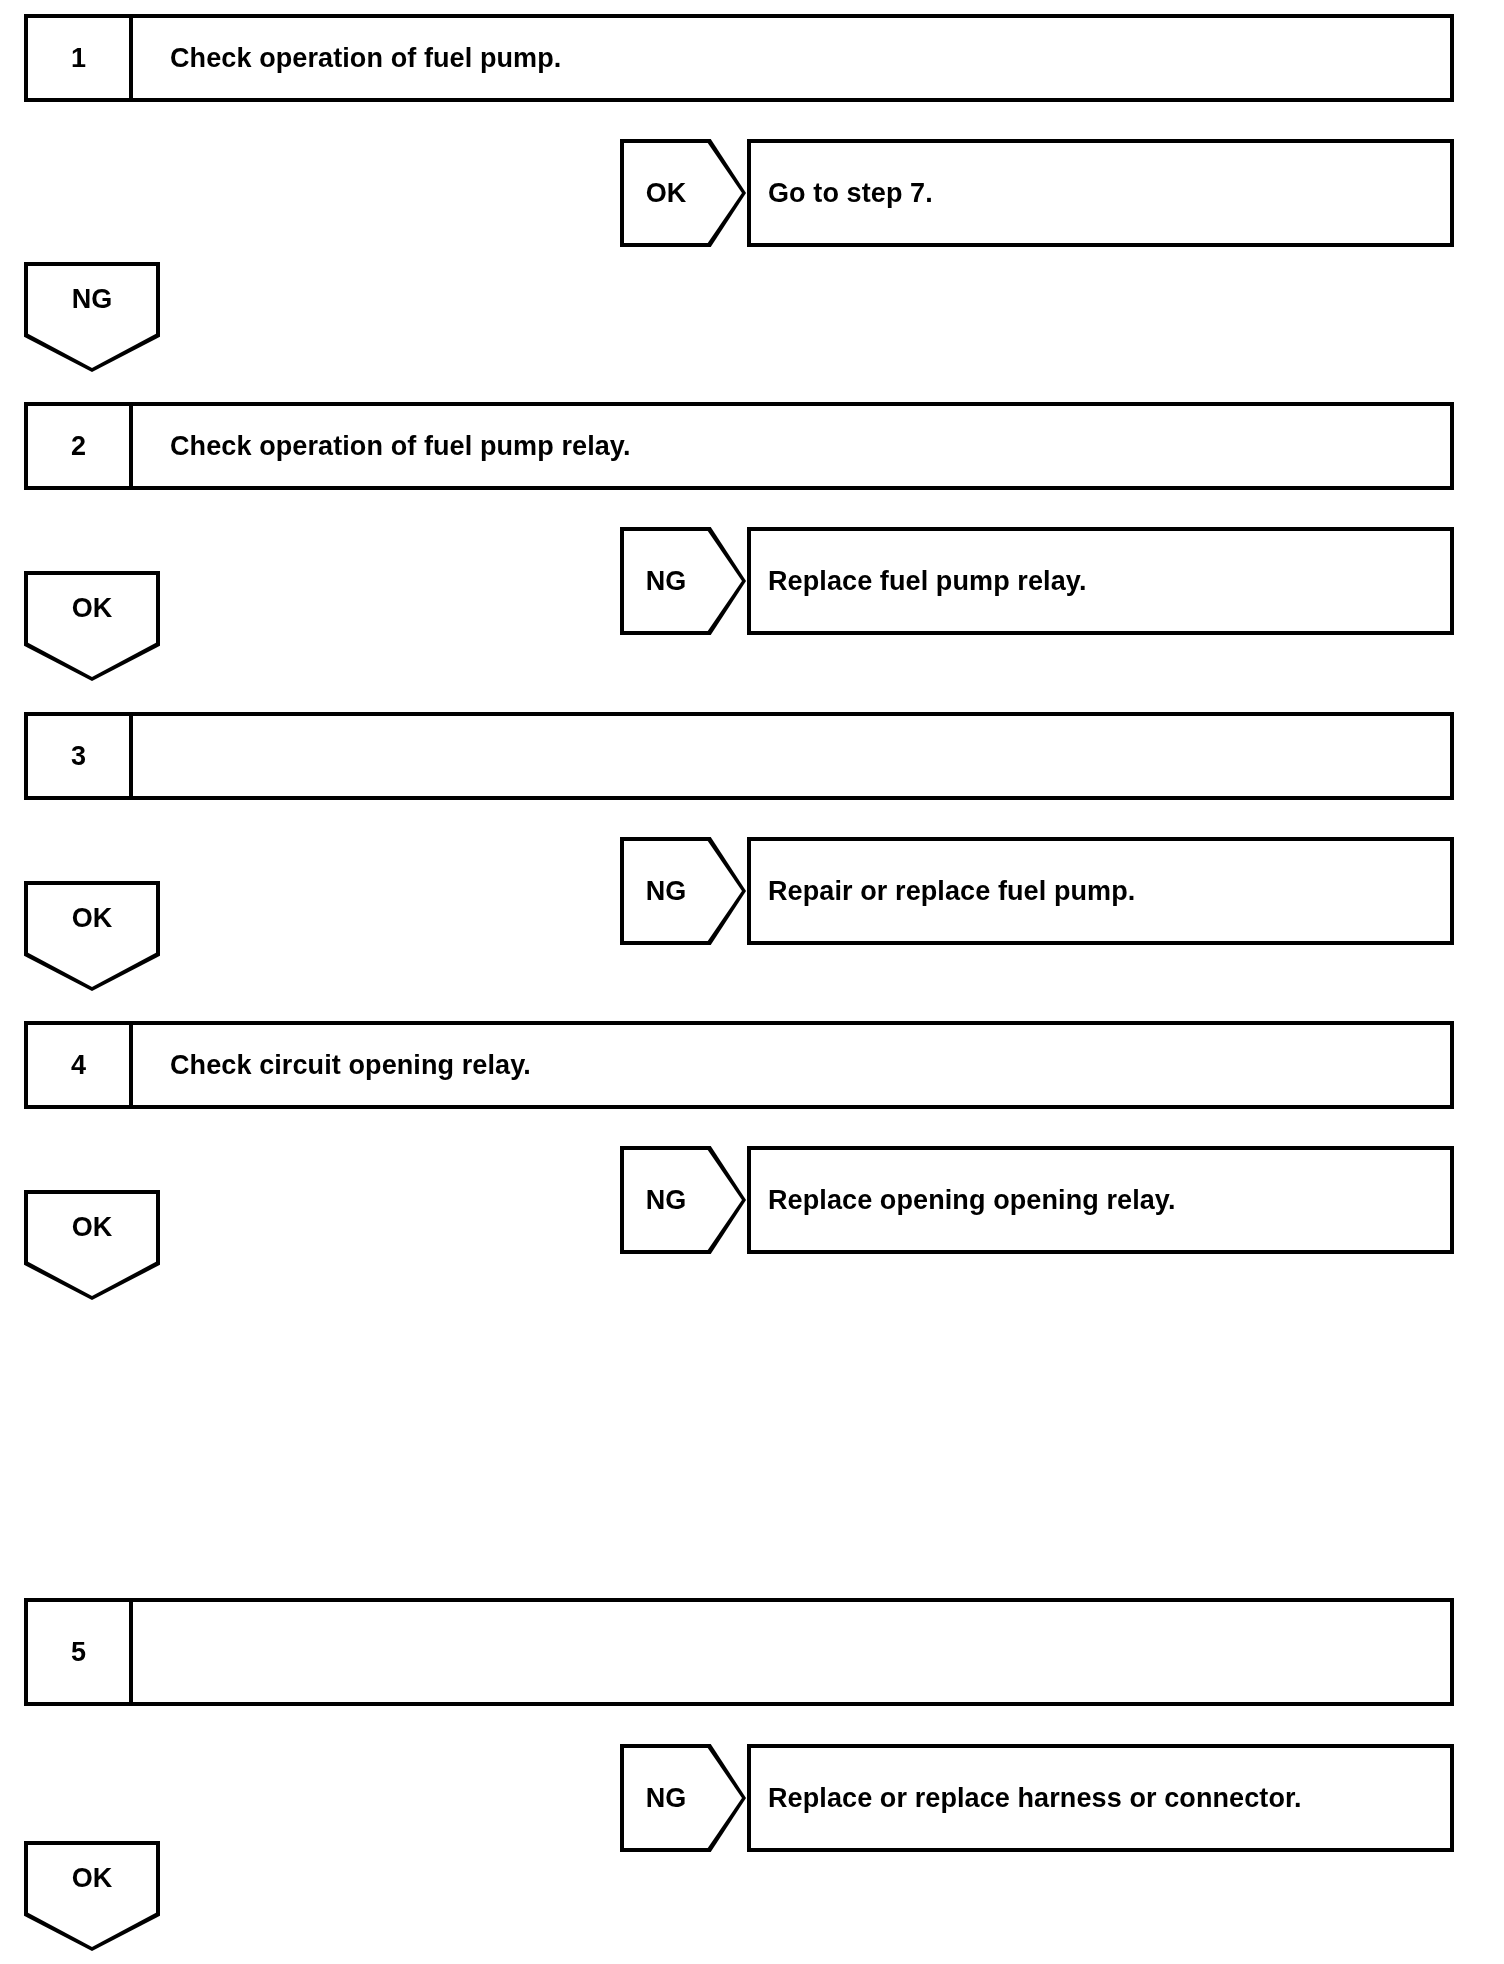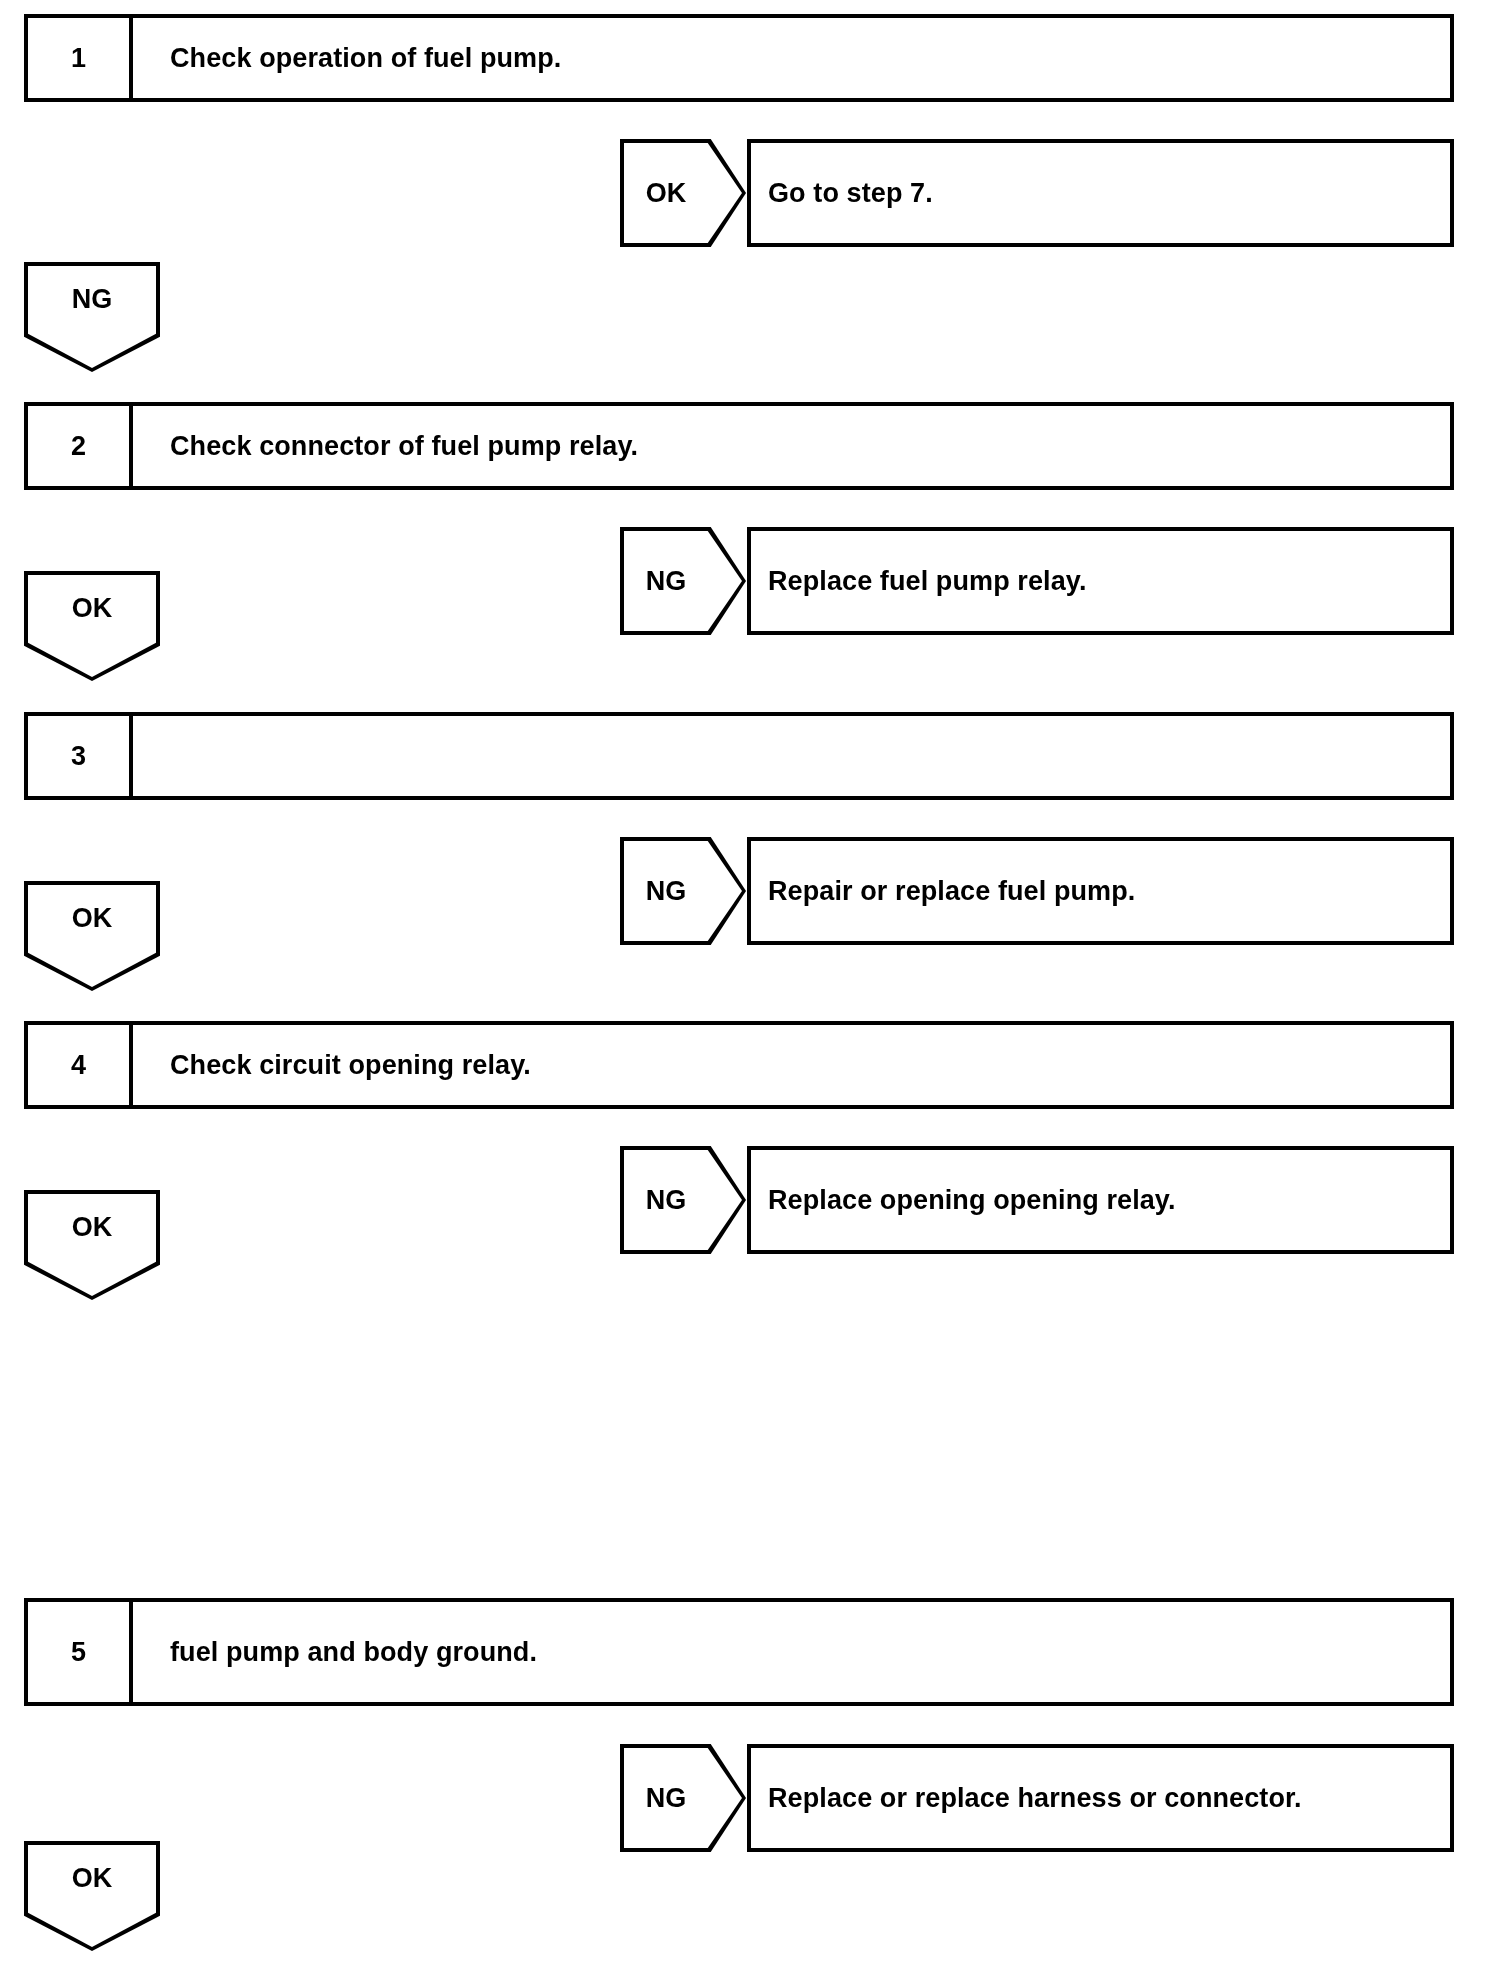--- a/index.html
+++ b/index.html
@@ -184,21 +184,21 @@
     <div class="down-arrow-outer">
       <div class="down-arrow-inner"></div>
     </div>
     <div class="down-arrow-label">NG</div>
   </div>
 
   <div class="step-row" style="top:402px; height:88px;">
     <div class="step-num">2</div>
     <div class="step-text">
       <div>
-        <span>Check connector of fuel pump relay.</span>
+        <span>Check operation of fuel pump relay.</span>
       </div>
     </div>
   </div>
 
   <div class="branch" style="top:527px;">
     <div class="branch-arrow">
       <div class="branch-arrow-inner"></div>
     </div>
     <div class="branch-arrow-label">NG</div>
     <div class="branch-result">Replace fuel pump relay.</div>
@@ -251,21 +251,20 @@
     <div class="down-arrow-outer">
       <div class="down-arrow-inner"></div>
     </div>
     <div class="down-arrow-label">OK</div>
   </div>
 
   <div class="step-row" style="top:1598px; height:108px;">
     <div class="step-num">5</div>
     <div class="step-text">
       <div>
-        <span>fuel pump and body ground.</span>
       </div>
     </div>
   </div>
 
   <div class="branch" style="top:1744px;">
     <div class="branch-arrow">
       <div class="branch-arrow-inner"></div>
     </div>
     <div class="branch-arrow-label">NG</div>
     <div class="branch-result">Replace or replace harness or connector.</div>

